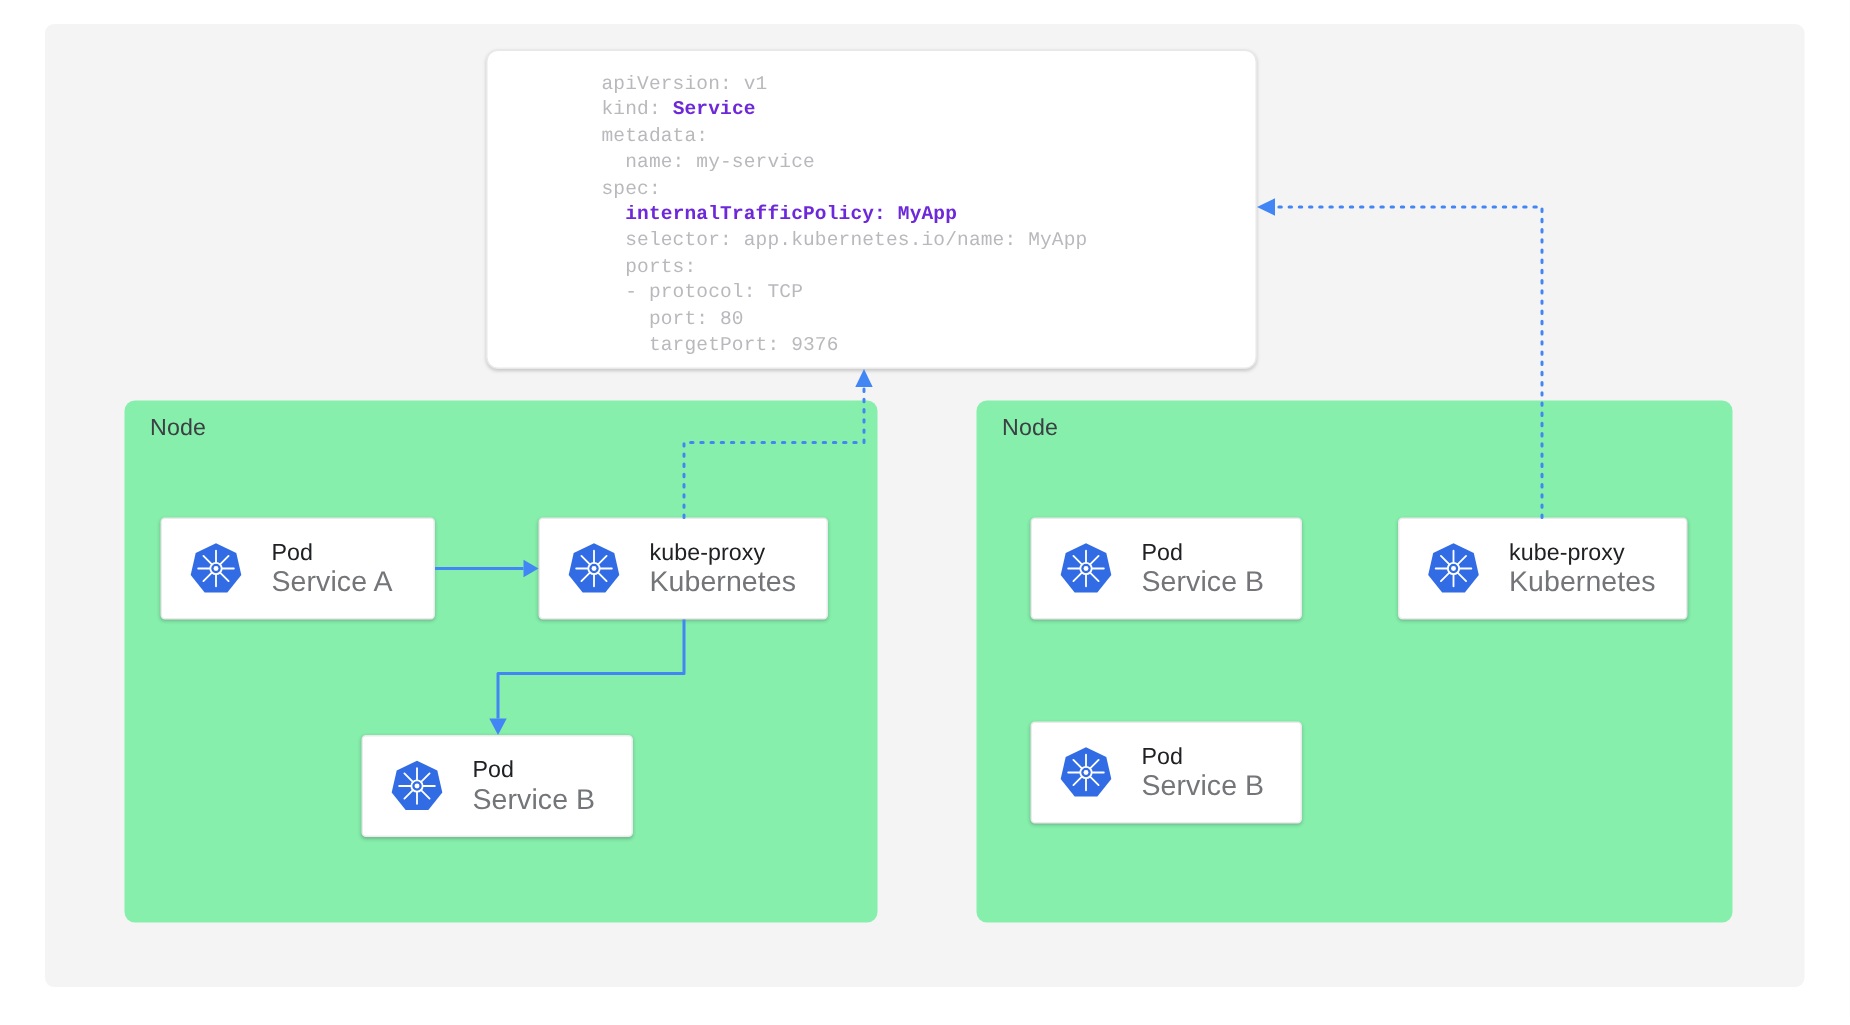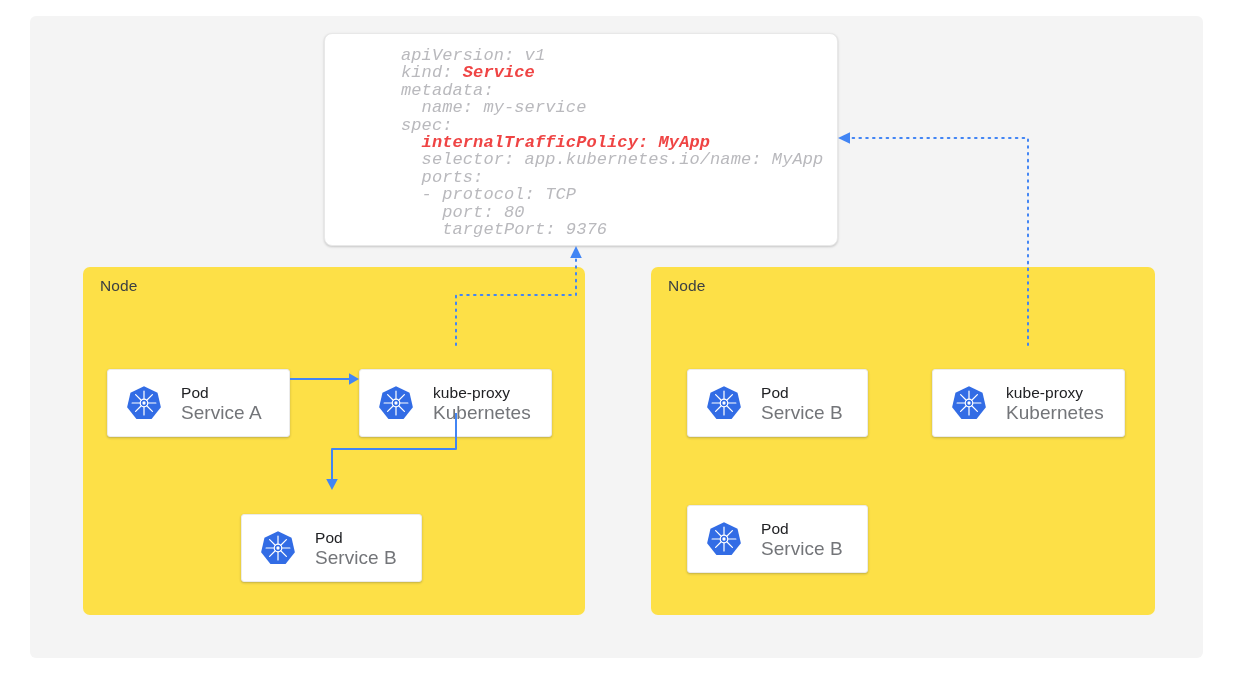--- a/index.html
+++ b/index.html
@@ -40,36 +40,35 @@
     box-shadow: 0 1px 3px rgba(0,0,0,0.12), 0 1px 2px rgba(0,0,0,0.07);
     box-sizing: border-box;
     overflow: hidden;
   }
   #yaml-code {
     position: absolute;
     left: 76px;
     top: 13px;
     margin: 0;
     font-family: "Liberation Mono", "DejaVu Sans Mono", monospace;
-    font-size: 17px;
+    font-size: 13px;
     line-height: 17.4px;
     color: #b9b9bd;
-    font-style: italic;
     white-space: pre;
     letter-spacing: 0.1px;
   }
   #yaml-code .strong {
     font-weight: bold;
-    color: #ef4444;
+    color: #6d28d9;
   }
 
   
   .node-panel {
     position: absolute;
-    background: #fde047;
+    background: #86efac;
     border-radius: 7px;
   }
   #node-left  { left: 83px;  top: 267px; width: 502px; height: 348px; }
   #node-right { left: 651px; top: 267px; width: 504px; height: 348px; }
   .node-label {
     position: absolute;
     left: 17px;
     top: 10px;
     font-size: 15.5px;
     color: #3c4043;
@@ -79,21 +78,20 @@
   
   .card {
     position: absolute;
     background: #ffffff;
     border: 1px solid #ebebeb;
     border-radius: 3px;
     box-shadow: 0 1px 2px rgba(60,64,67,0.22), 0 1px 3px rgba(60,64,67,0.10);
     box-sizing: border-box;
     display: flex;
     align-items: center;
-    margin-top: 24px;
   }
   .card .k8s-icon {
     flex: 0 0 auto;
     margin-left: 18px;
     width: 36px;
     height: 36px;
     display: block;
   }
   .card .card-text {
     margin-left: 19px;

